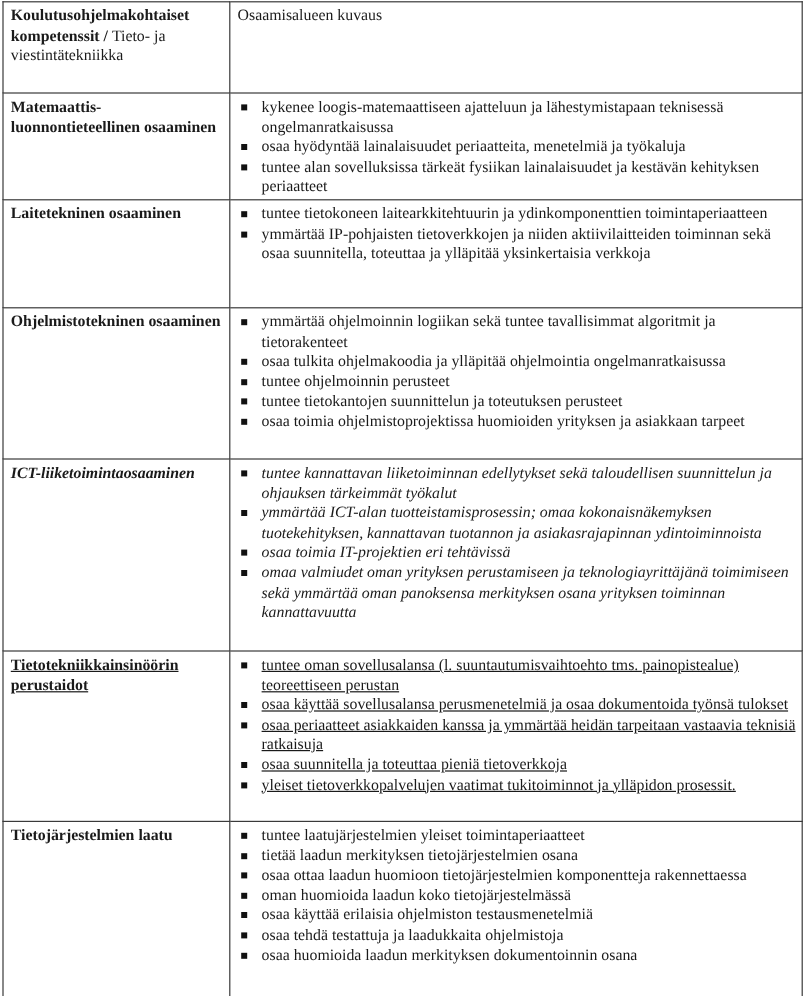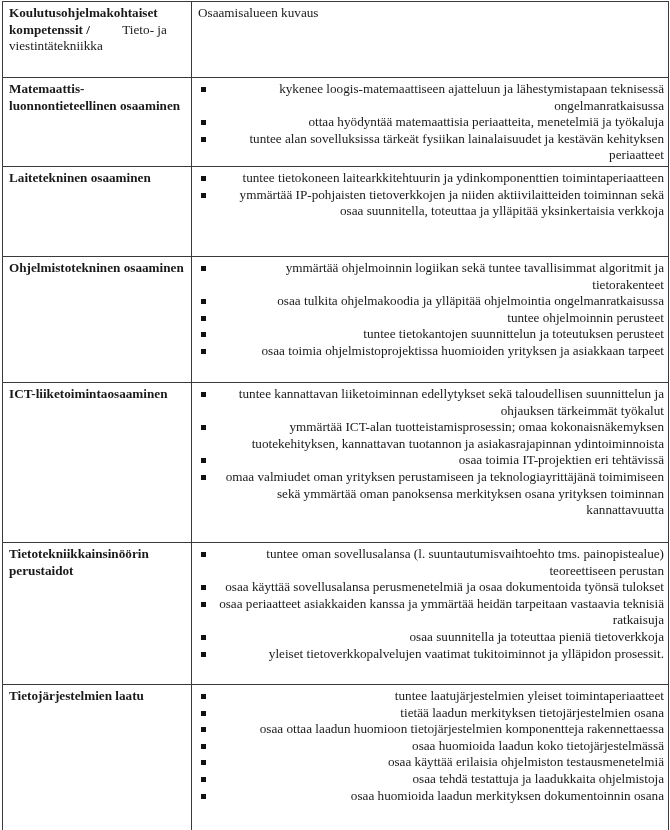--- a/index.html
+++ b/index.html
@@ -9,25 +9,25 @@
     width: 666px; border-collapse: collapse; table-layout: fixed;
     font-size: 13.2px; line-height: 16.6px;
   }
   table.comp td, table.comp th {
     border: 1.5px solid #3a3a3a; vertical-align: top; text-align: left;
     padding: 3px 4px 2px 6px;
   }
   col.c1 { width: 189px; }
   col.c2 { width: 477px; }
   .hdr-left { font-weight: bold; }
-  .hdr-left .normal { font-weight: normal; margin-left: 29px; }
+  .hdr-left .normal { font-weight: normal; }
   th { font-weight: normal; }
   .area { font-weight: bold; margin-top: 34px; }
   ul.bul { list-style: none; margin: 0; padding: 0; }
-  ul.bul li { position: relative; padding-left: 20px; text-align: right; }
+  ul.bul li { position: relative; padding-left: 20px; }
   ul.bul li::before {
     content: ""; position: absolute; left: 3px; top: 6px;
     width: 5px; height: 5px; background: #111;
   }
 </style>
 </head>
 <body>
 
 <table class="comp">
   <colgroup>
@@ -41,21 +41,21 @@
       </th>
       <th>Osaamisalueen kuvaus</th>
     </tr>
   </thead>
   <tbody id="rows">
       <tr style="height: 88px;">
         <td class="area">Matemaattis-luonnontieteellinen osaaminen</td>
         <td>
           <ul class="bul">
             <li>kykenee loogis-matemaattiseen ajatteluun ja lähestymistapaan teknisessä ongelmanratkaisussa</li>
-            <li>ottaa hyödyntää matemaattisia periaatteita, menetelmiä ja työkaluja</li>
+            <li>osaa hyödyntää lainalaisuudet periaatteita, menetelmiä ja työkaluja</li>
             <li>tuntee alan sovelluksissa tärkeät fysiikan lainalaisuudet ja kestävän kehityksen periaatteet</li>
           </ul>
         </td>
       </tr>
       <tr style="height: 90px;">
         <td class="area">Laitetekninen osaaminen</td>
         <td>
           <ul class="bul">
             <li>tuntee tietokoneen laitearkkitehtuurin ja ydinkomponenttien toimintaperiaatteen</li>
             <li>ymmärtää IP-pohjaisten tietoverkkojen ja niiden aktiivilaitteiden toiminnan sekä osaa suunnitella, toteuttaa ja ylläpitää yksinkertaisia verkkoja</li>
@@ -67,51 +67,51 @@
         <td>
           <ul class="bul">
             <li>ymmärtää ohjelmoinnin logiikan sekä tuntee tavallisimmat algoritmit ja tietorakenteet</li>
             <li>osaa tulkita ohjelmakoodia ja ylläpitää ohjelmointia ongelmanratkaisussa</li>
             <li>tuntee ohjelmoinnin perusteet</li>
             <li>tuntee tietokantojen suunnittelun ja toteutuksen perusteet</li>
             <li>osaa toimia ohjelmistoprojektissa huomioiden yrityksen ja asiakkaan tarpeet</li>
           </ul>
         </td>
       </tr>
-      <tr style="height: 160px;">
+      <tr style="height: 160px; font-style: italic;">
         <td class="area">ICT-liiketoimintaosaaminen</td>
         <td>
           <ul class="bul">
             <li>tuntee kannattavan liiketoiminnan edellytykset sekä taloudellisen suunnittelun ja ohjauksen tärkeimmät työkalut</li>
             <li>ymmärtää ICT-alan tuotteistamisprosessin; omaa kokonaisnäkemyksen tuotekehityksen, kannattavan tuotannon ja asiakasrajapinnan ydintoiminnoista</li>
             <li>osaa toimia IT-projektien eri tehtävissä</li>
             <li>omaa valmiudet oman yrityksen perustamiseen ja teknologiayrittäjänä toimimiseen sekä ymmärtää oman panoksensa merkityksen osana yrityksen toiminnan kannattavuutta</li>
           </ul>
         </td>
       </tr>
-      <tr style="height: 142px;">
+      <tr style="height: 142px; text-decoration: underline;">
         <td class="area">Tietotekniikkainsinöörin perustaidot</td>
         <td>
           <ul class="bul">
             <li>tuntee oman sovellusalansa (l. suuntautumisvaihtoehto tms. painopistealue) teoreettiseen perustan</li>
             <li>osaa käyttää sovellusalansa perusmenetelmiä ja osaa dokumentoida työnsä tulokset</li>
             <li>osaa periaatteet asiakkaiden kanssa ja ymmärtää heidän tarpeitaan vastaavia teknisiä ratkaisuja</li>
             <li>osaa suunnitella ja toteuttaa pieniä tietoverkkoja</li>
             <li>yleiset tietoverkkopalvelujen vaatimat tukitoiminnot ja ylläpidon prosessit.</li>
           </ul>
         </td>
       </tr>
       <tr style="height: 173px;">
         <td class="area">Tietojärjestelmien laatu</td>
         <td>
           <ul class="bul">
             <li>tuntee laatujärjestelmien yleiset toimintaperiaatteet</li>
             <li>tietää laadun merkityksen tietojärjestelmien osana</li>
             <li>osaa ottaa laadun huomioon tietojärjestelmien komponentteja rakennettaessa</li>
-            <li>osaa huomioida laadun koko tietojärjestelmässä</li>
+            <li>oman huomioida laadun koko tietojärjestelmässä</li>
             <li>osaa käyttää erilaisia ohjelmiston testausmenetelmiä</li>
             <li>osaa tehdä testattuja ja laadukkaita ohjelmistoja</li>
             <li>osaa huomioida laadun merkityksen dokumentoinnin osana</li>
           </ul>
         </td>
       </tr>
     </tbody>
 </table>
 
 </body></html>

